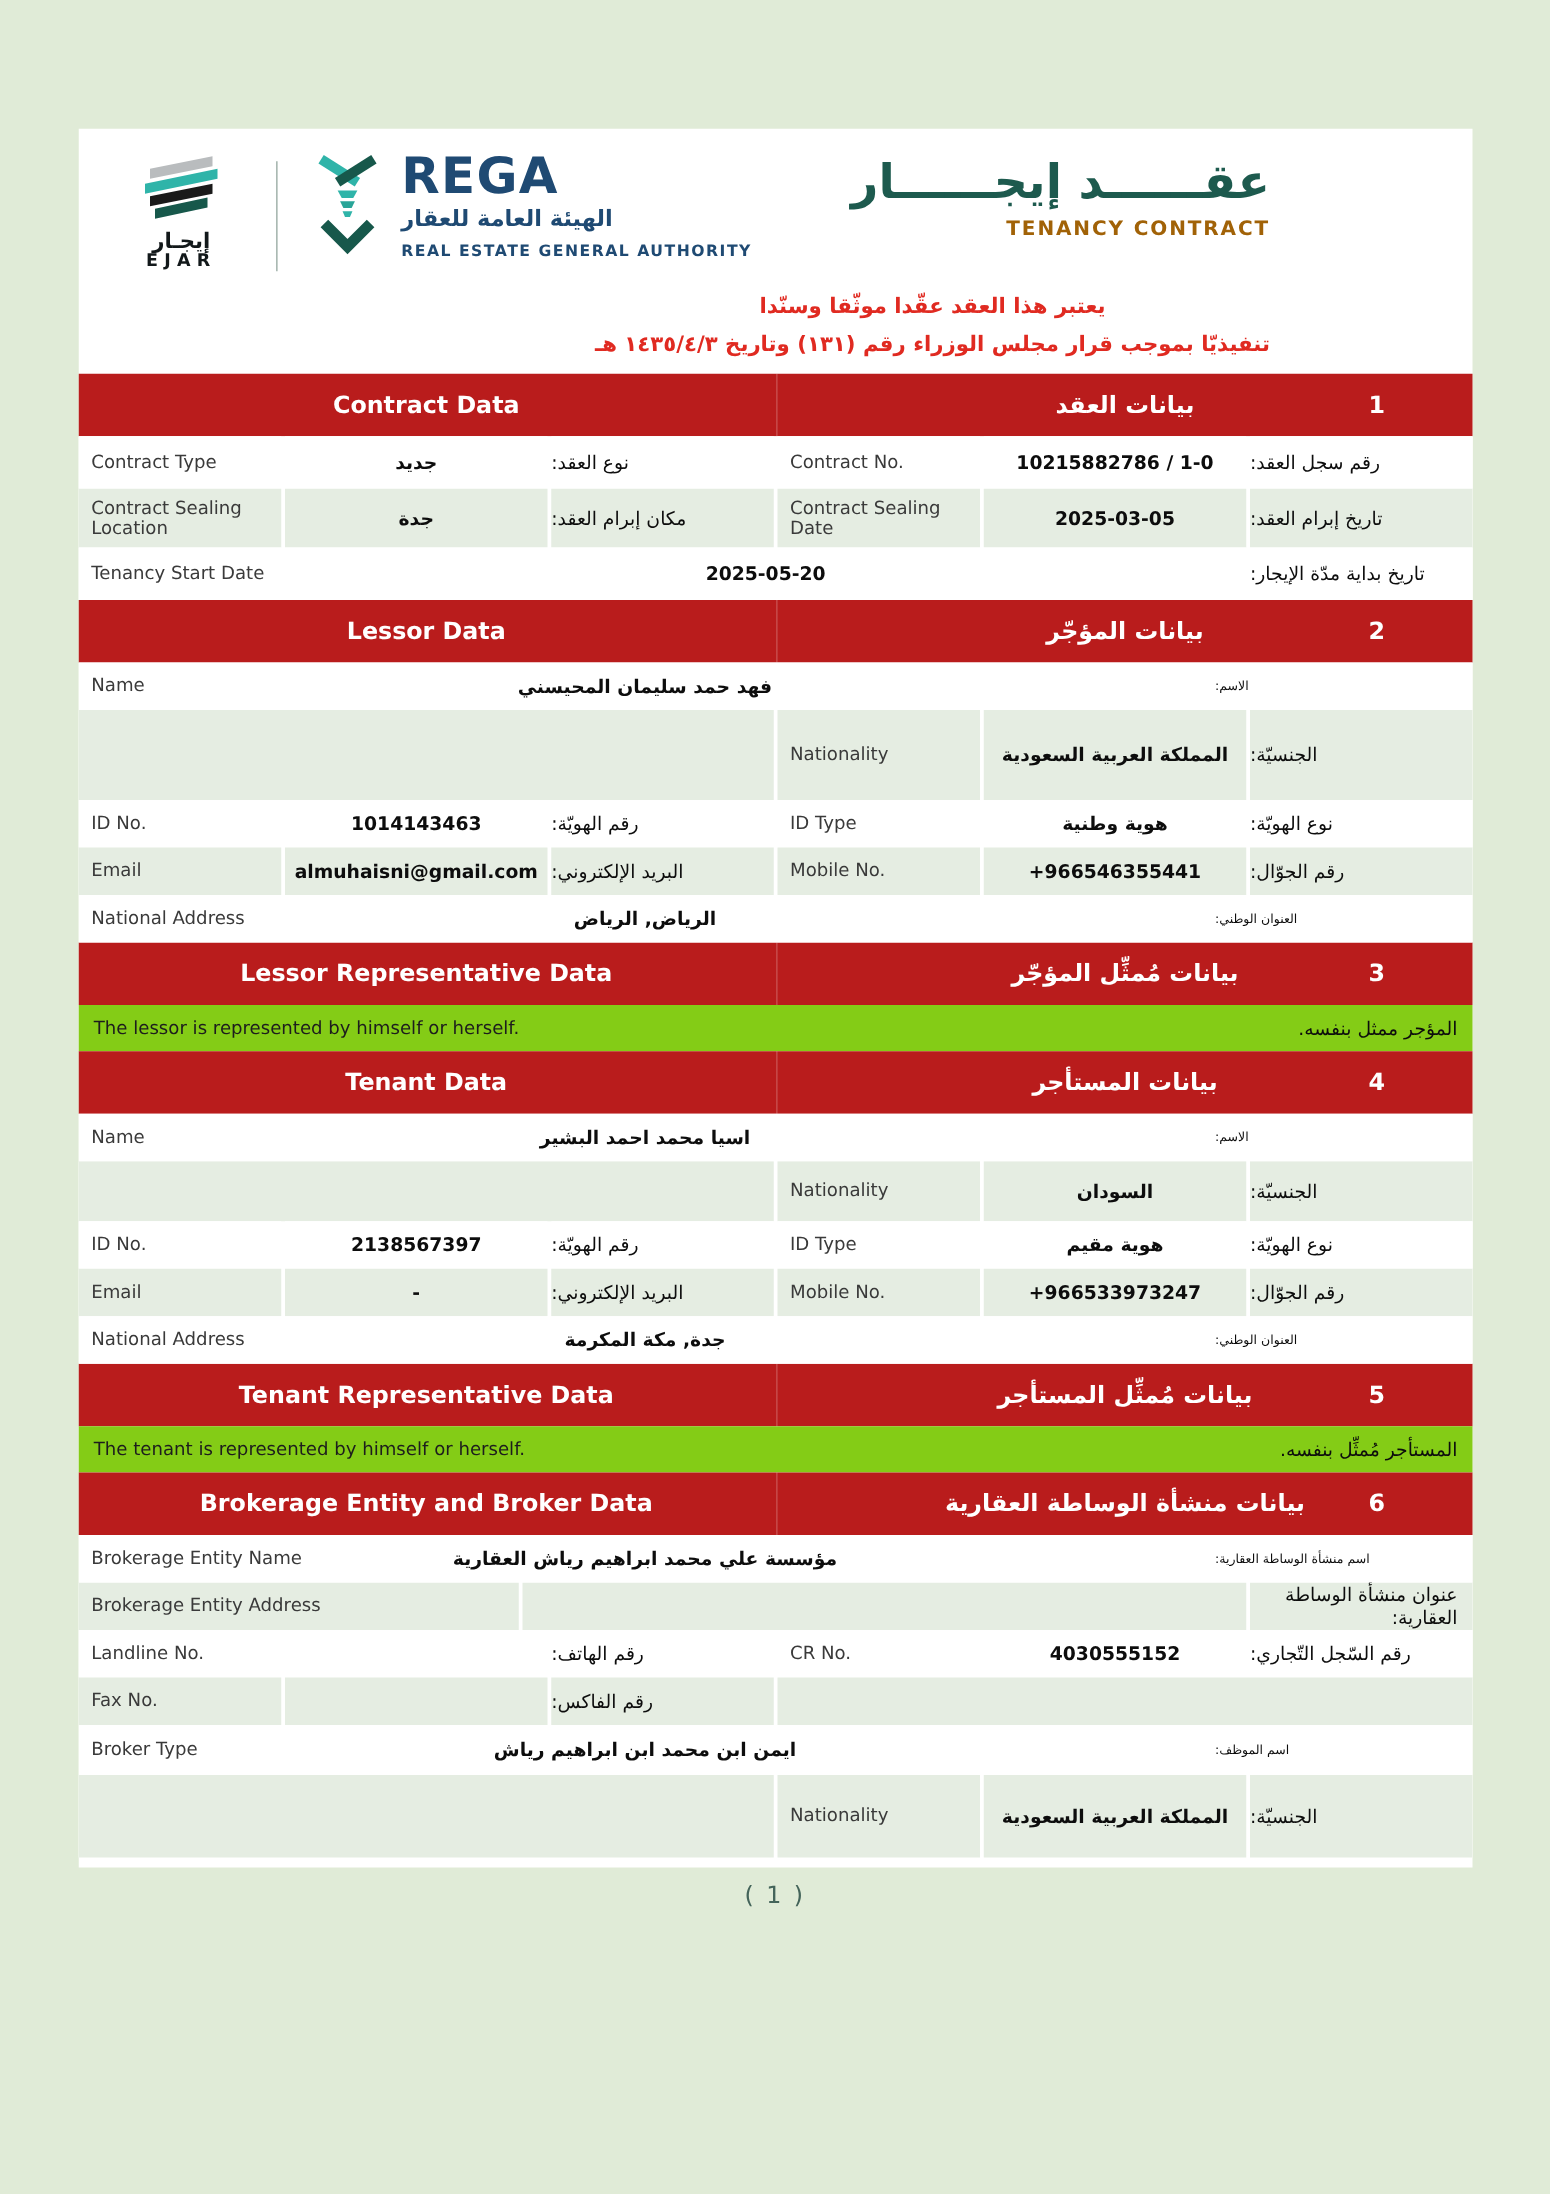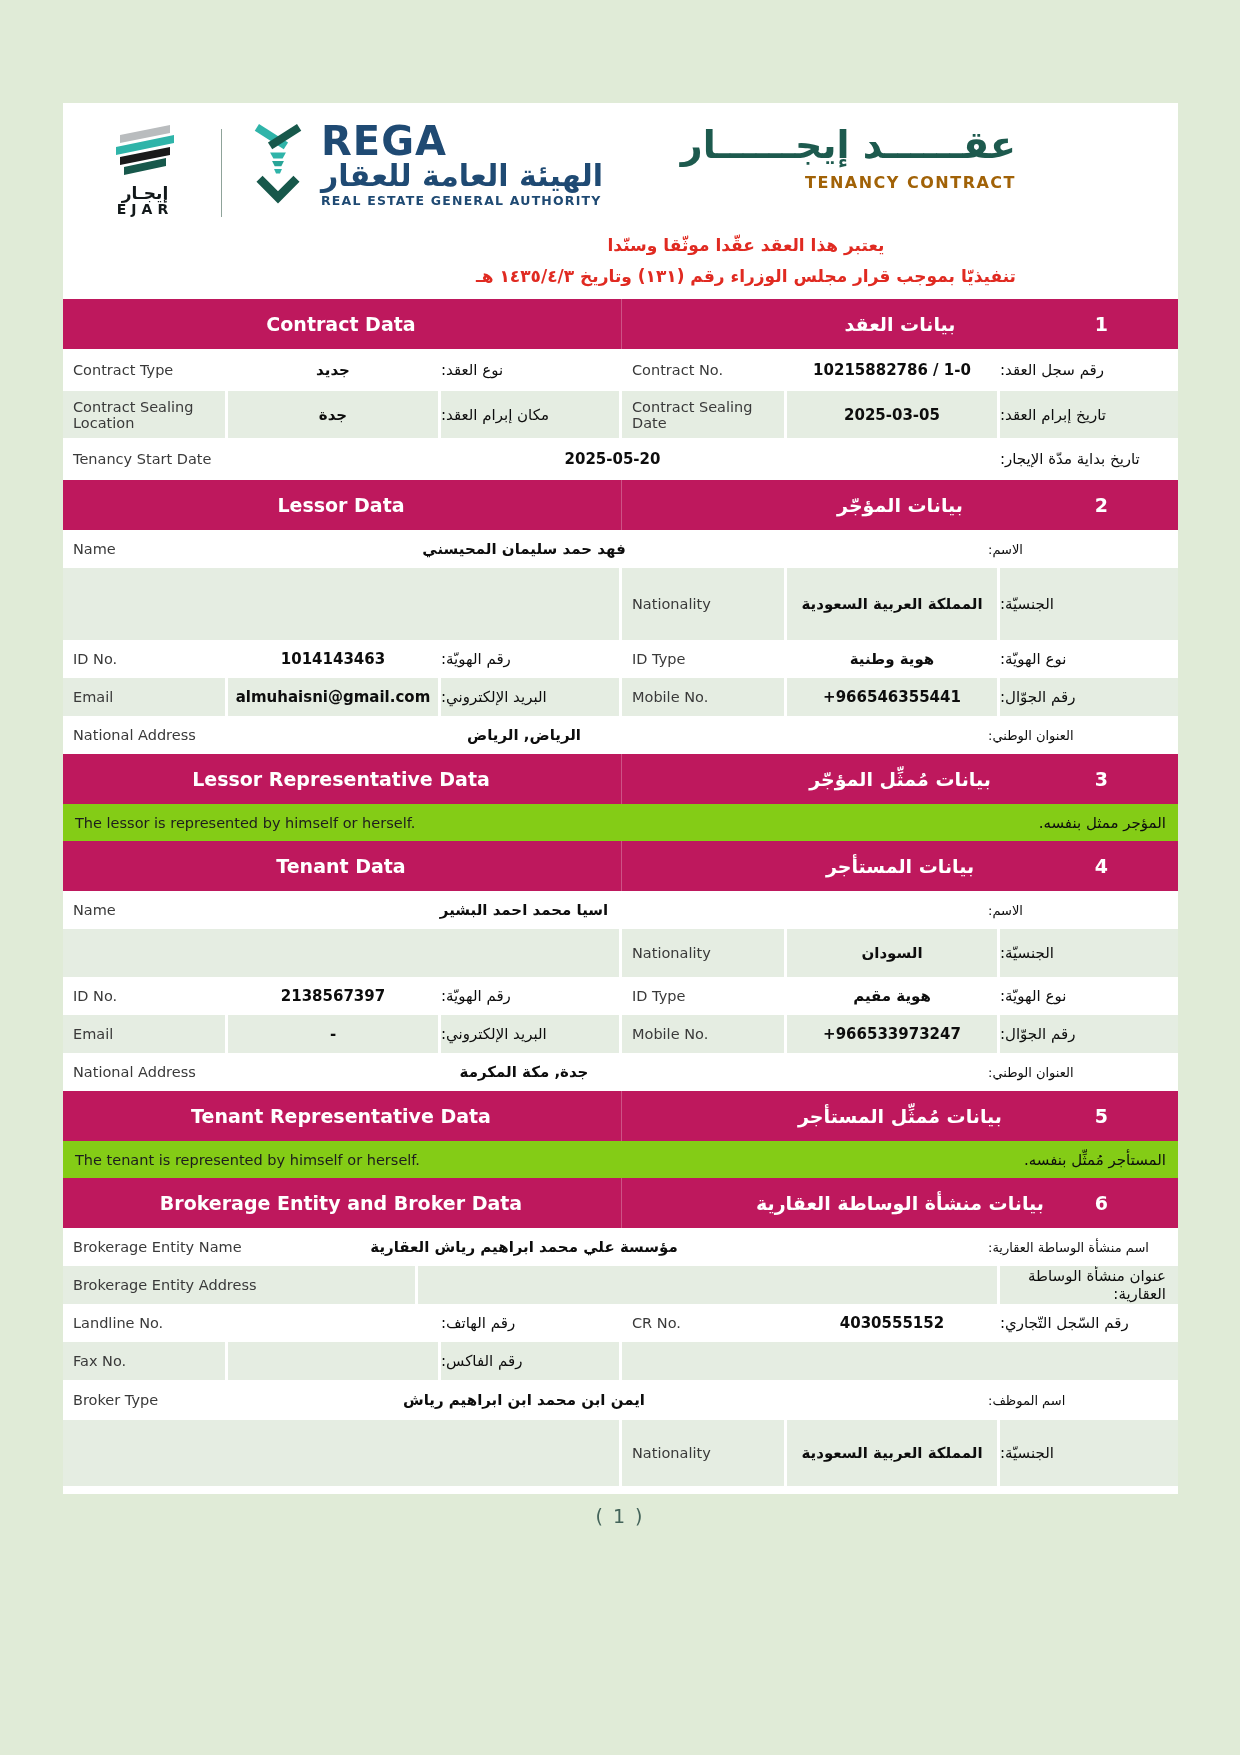--- a/index.html
+++ b/index.html
@@ -15,29 +15,29 @@
   }
   
   .hdr{height:196px;position:relative;}
   .ejar-block{position:absolute;left:26px;top:20px;width:112px;text-align:center;}
   .ejar-ar{font-size:17px;font-weight:bold;color:#12181a;direction:rtl;letter-spacing:1px;}
   .ejar-en{font-size:14px;font-weight:bold;color:#12181a;letter-spacing:5px;margin-top:-2px;}
   .hdr-divider{position:absolute;left:158px;top:26px;width:1px;height:88px;background:#8fa39a;}
   .rega-block{position:absolute;left:182px;top:18px;display:flex;align-items:flex-start;}
   .rega-text{margin-left:10px;}
   .rega-wordmark{font-size:40px;line-height:40px;font-weight:bold;color:#1f4a73;letter-spacing:1px;}
-  .rega-ar{font-size:30px;font-weight:bold;color:#1f4a73;direction:rtl;text-align:left;line-height:30px;}
+  .rega-ar{font-size:18px;font-weight:bold;color:#1f4a73;direction:rtl;text-align:left;line-height:30px;}
   .rega-en{font-size:12.5px;font-weight:bold;color:#1f4a73;letter-spacing:1.2px;margin-top:2px;}
   .title-block{position:absolute;right:162px;top:16px;text-align:right;}
   .title-ar{font-size:38px;font-weight:bold;color:#1d5a4e;direction:rtl;line-height:52px;}
   .title-en{font-size:16px;font-weight:bold;color:#a16207;letter-spacing:1.5px;margin-top:2px;}
   .red-block{position:absolute;right:162px;top:112px;text-align:center;direction:rtl;
     color:#e02a21;font-weight:bold;font-size:17px;line-height:1.85;margin-top:15px;}
   
-  .sec{display:flex;gap:2px;background:#be185d;color:#ffffff;min-height:50px;}
+  .sec{display:flex;gap:2px;background:#b91c1c;color:#ffffff;min-height:50px;}
   .sec-half{flex:1 1 0;position:relative;display:flex;align-items:center;justify-content:center;
     font-weight:bold;font-size:19px;}
   .sec-half + .sec-half{border-left:1px solid rgba(255,255,255,0.25);}
   .sec-ar-text{direction:rtl;}
   .sec-num{position:absolute;right:70px;font-weight:bold;}
   
   .row{display:flex;gap:3px;background:#ffffff;align-items:stretch;}
   .plain{--bg:#ffffff;}
   .shaded{--bg:#e5ede2;}
   .cell{background:var(--bg);display:flex;align-items:center;box-sizing:border-box;}
@@ -48,21 +48,21 @@
   .fill{flex:1 1 auto;}
   .rh{min-height:38px;}.rh42{min-height:42px;}.rh47{min-height:47px;}
   .rh72{min-height:72px;}.rh48{min-height:48px;}.rh40{min-height:40px;}.rh66{min-height:66px;}
   
   .frow{position:relative;}
   .frow .fen{position:absolute;left:10px;top:50%;transform:translateY(-50%);
     font-size:14.5px;color:#3a3a3a;background:transparent;}
   .frow .fval{flex:1 1 auto;display:flex;align-items:center;justify-content:center;
     font-weight:bold;font-size:15px;color:#0d0d0d;}
   .frow .far-cell{flex:0 0 178px;display:flex;align-items:center;justify-content:flex-end;
-    padding-right:12px;direction:rtl;font-size:13px;color:#0d0d0d;}
+    padding-right:28px;direction:rtl;font-size:10px;color:#0d0d0d;}
   
   .frow2 .enwide{flex:0 0 352px;padding-left:10px;font-size:14.5px;color:#3a3a3a;}
   
   .note-row{display:flex;justify-content:space-between;align-items:center;
     min-height:37px;padding:0 12px;background:#84cc16;}
   .note-en{font-size:14.5px;color:#1d1d1d;}
   .note-ar{direction:rtl;font-size:15px;color:#0d0d0d;}
   
   .footer{position:absolute;top:1505px;left:0;width:1240px;text-align:center;
     font-size:19px;color:#44645a;letter-spacing:2px;}

